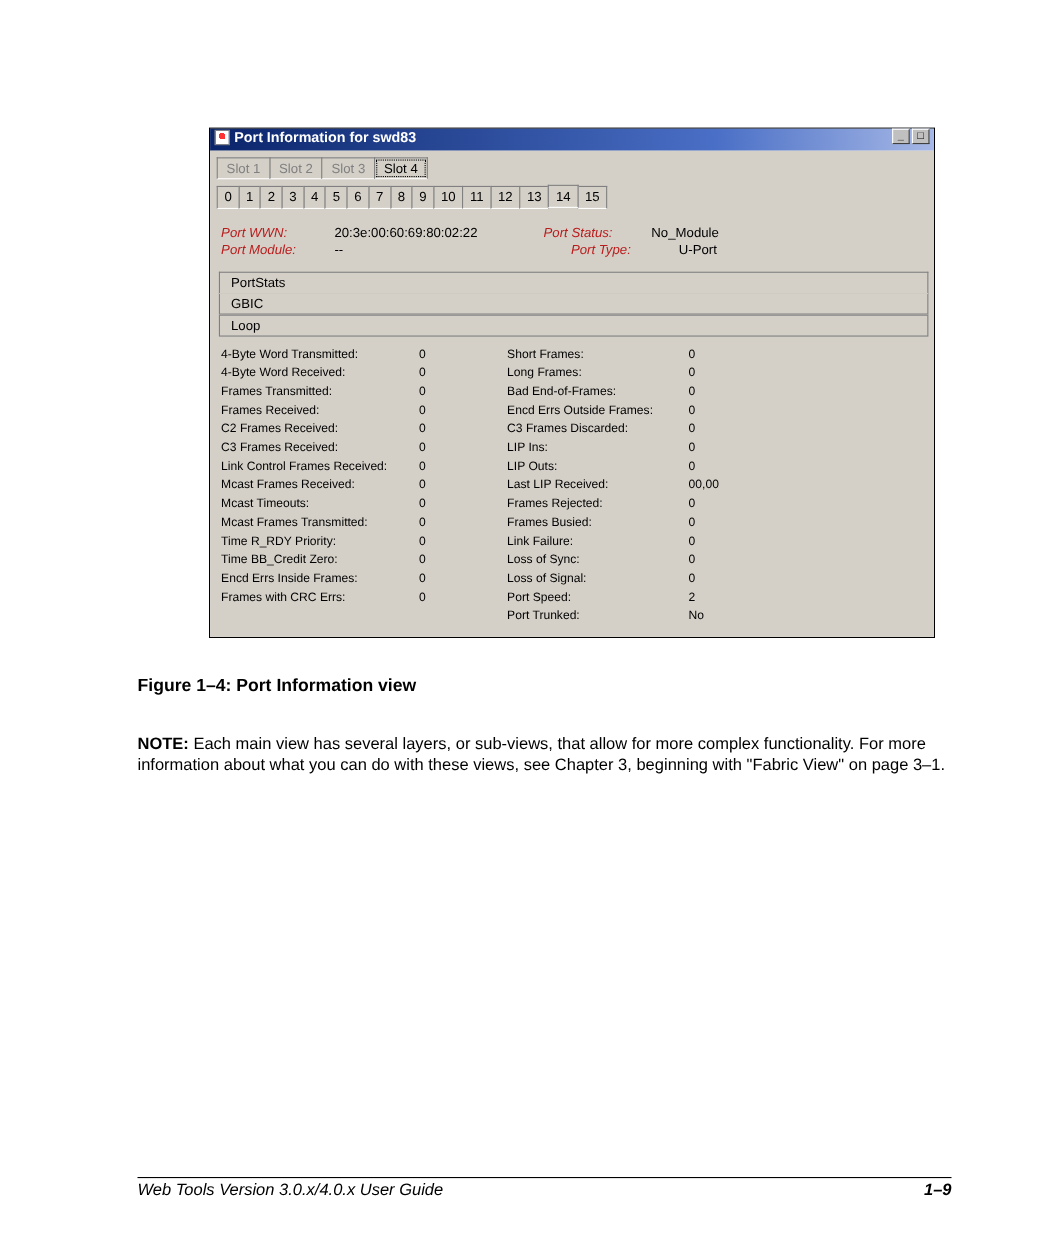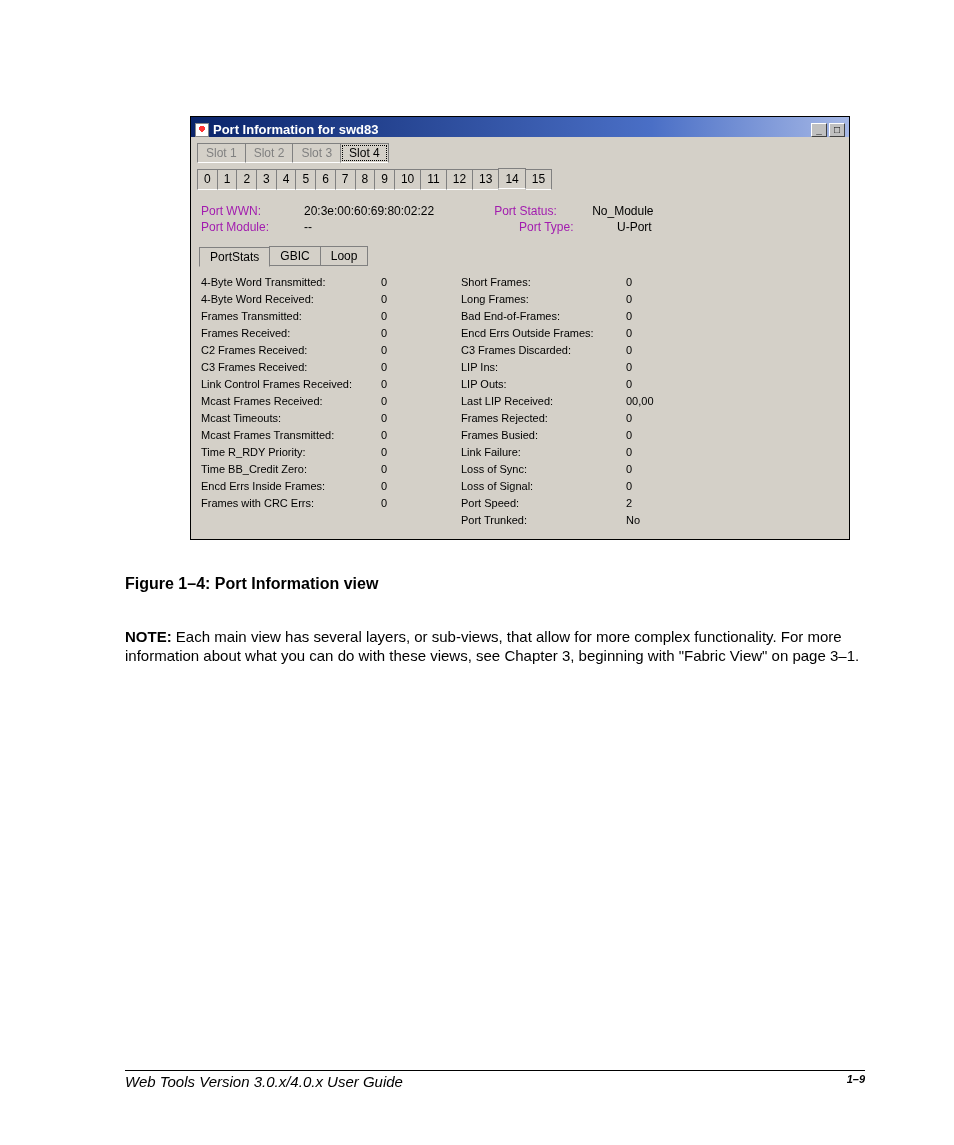--- a/index.html
+++ b/index.html
@@ -31,21 +31,21 @@
     width: 660px;
     border: 1px solid #000;
   }
   .titlebar {
     background: linear-gradient(to right,#0a246a 0%, #4a6fc6 70%, #a6b8e6 100%);
     color: #fff;
     font-weight: bold;
     font-size: 13px;
     height: 20px;
     display: flex;
-    align-items: flex-end;
+    align-items: flex-start;
     padding: 0 4px;
     justify-content: space-between;
   }
   .titlebar-left { display: flex; align-items: center; gap: 4px; }
   .java-icon {
     width: 14px; height: 14px;
     background:
       radial-gradient(circle at 50% 40%, #f33 0 3px, transparent 3px),
       linear-gradient(#fff,#fff);
     border: 1px solid #888;
@@ -89,22 +89,22 @@
     padding: 2px 6px;
     font-size:12px;
     margin-right:-1px;
     color:#000;
     min-width:14px;
     text-align:center;
   }
   .num-tab.sel { background:#d4d0c8; position:relative; top:-1px; padding-top:3px; font-weight:normal; }
   .info-row { display:flex; gap:60px; margin-left:4px; margin-bottom:2px; font-size:12px;}
   .info-col { display:flex; gap:18px; }
-  .info-label { color:#a21caf; }
-  .stat-tabs { display:flex; margin-top:12px; margin-left:2px; margin-bottom:8px;}
+  .info-label { color:#b91c1c;font-style:italic; }
+  .stat-tabs { display:flex; margin-top:12px; margin-left:2px; margin-bottom:8px;flex-direction:column;}
   .stat-tab {
     border:1px solid #808080;
     background:#d4d0c8;
     padding:2px 10px;
     font-size:12px;
     margin-right:-1px;
   }
   .stat-tab.sel { border-bottom-color:#d4d0c8; position:relative; top:1px;}
   .stats-area {
     display:flex;
@@ -132,21 +132,21 @@
   }
   .note b { font-weight:bold; }
   .footer {
     position:absolute;
     left:125px;
     width:740px;
     top:1070px;
   }
   .footer-line { border-top:1.2px solid #000; display:flex; justify-content:space-between; padding-top:2px;}
   .footer-left { font-style:italic; font-size:15px; }
-  .footer-right { font-style:italic; font-weight:bold; font-size:11px;}
+  .footer-right { font-style:italic; font-weight:bold; font-size:15px;}
 </style>
 </head>
 <body>
 
 <div class="page">
 
   <div class="app-window">
     <div class="titlebar">
       <div class="titlebar-left">
         <span class="java-icon"></span>

